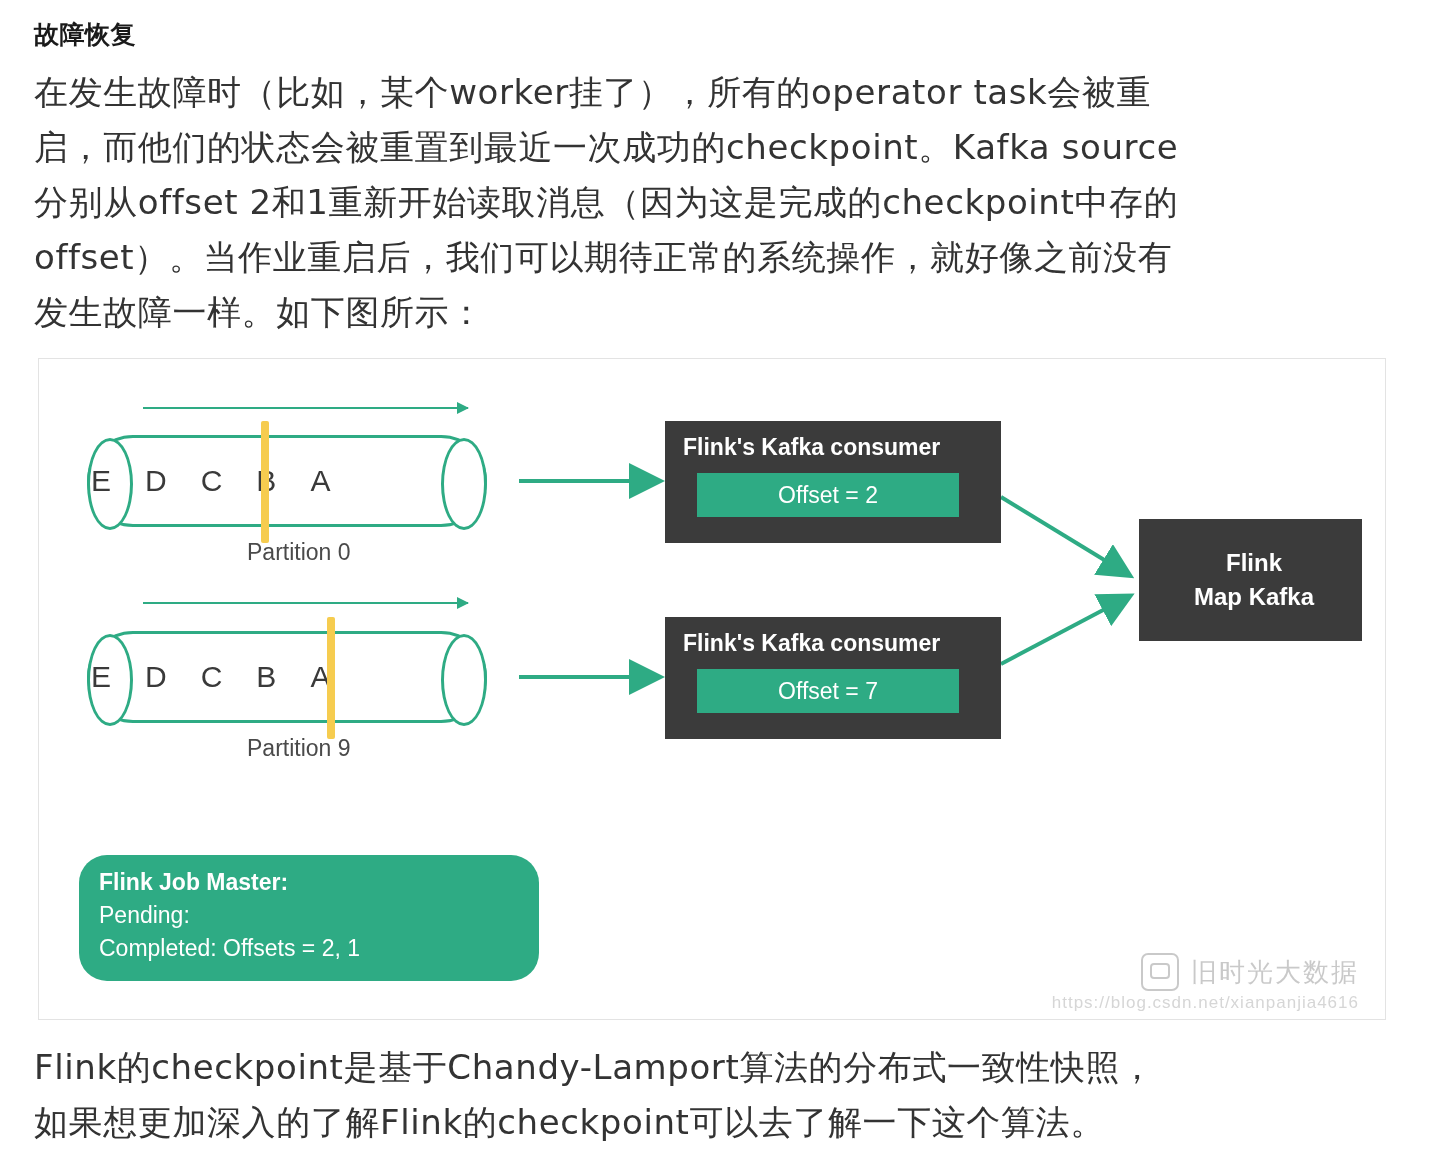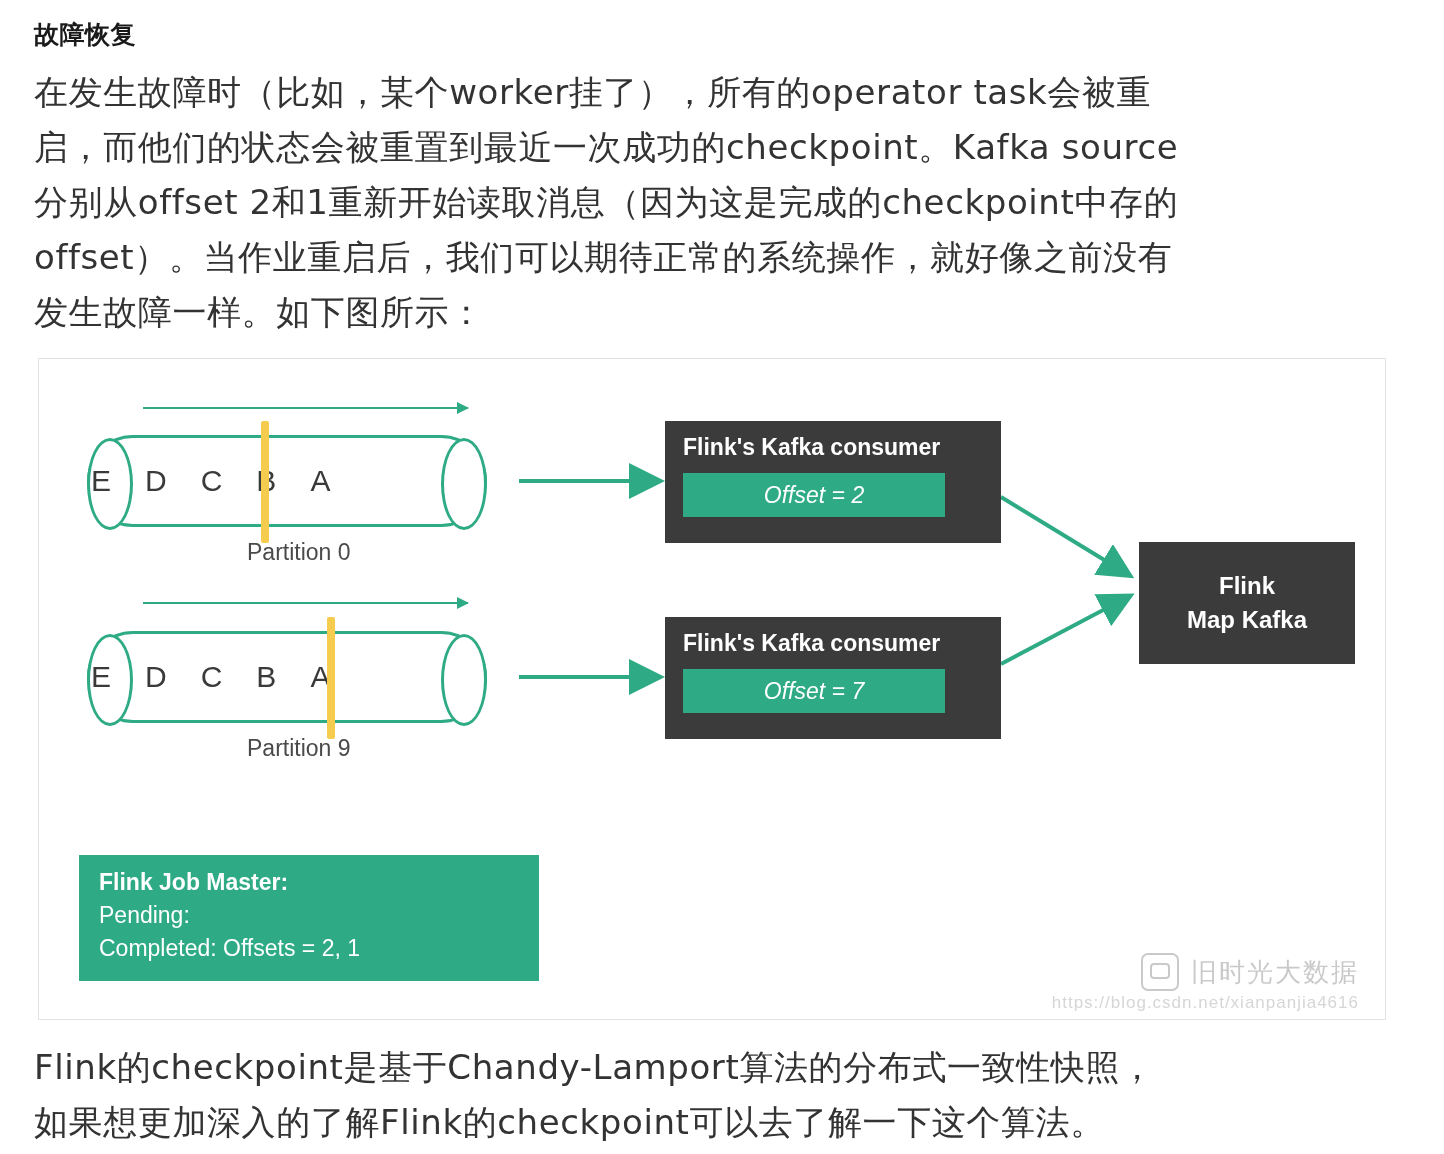--- a/index.html
+++ b/index.html
@@ -120,30 +120,30 @@
     padding: 13px 16px 8px 18px;
   }
   .consumer-title {
     color: #ffffff;
     font-size: 23px;
     font-weight: bold;
     font-family: "Liberation Sans", sans-serif;
   }
   .offset-box {
     margin-top: 12px;
+    margin-left: 14px;
     width: 262px;
     height: 44px;
     background: #2eab84;
     color: #ffffff;
     font-size: 23px;
     display: flex;
     align-items: center;
     justify-content: center;
     font-family: "Liberation Sans", sans-serif;
-    font-style: italic;
   }
 
   
   .maptask {
     position: absolute;
     width: 216px;
     height: 122px;
     background: #3b3b3b;
     color: #ffffff;
     font-size: 24px;
@@ -274,26 +274,26 @@
       <div class="consumer" style="left:626px; top:62px;">
         <div class="consumer-title">Flink's Kafka consumer</div>
         <div class="offset-box">Offset = 2</div>
       </div>
 
       <div class="consumer" style="left:626px; top:258px;">
         <div class="consumer-title">Flink's Kafka consumer</div>
         <div class="offset-box">Offset = 7</div>
       </div>
 
-      <div class="maptask" style="left:1100px; top:183px;">
+      <div class="maptask" style="left:1100px; top:160px;padding-left:7px;">
         <span>Flink</span>
         <span>Map Kafka</span>
       </div>
 
-      <div class="jobmaster" style="left:40px; top:496px;">
+      <div class="jobmaster" style="left:40px; top:496px;border-radius:28px;">
         <div class="jm-title">Flink Job Master:</div>
         <div class="jm-line">Pending:</div>
         <div class="jm-line">Completed:  Offsets = 2, 1</div>
       </div>
 
       <div class="watermark">
         <div class="wm-badge"></div>
         <div class="wm-text">旧时光大数据</div>
       </div>
       <div class="wm-url">https://blog.csdn.net/xianpanjia4616</div>

